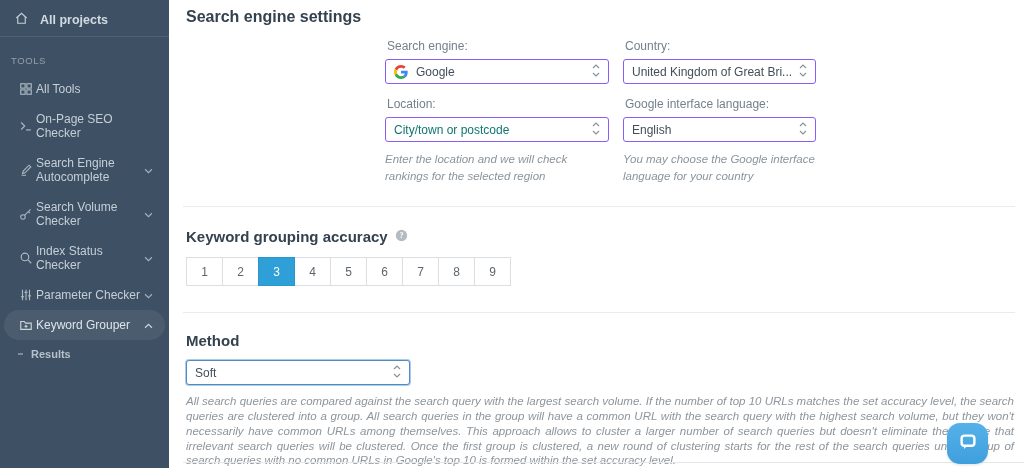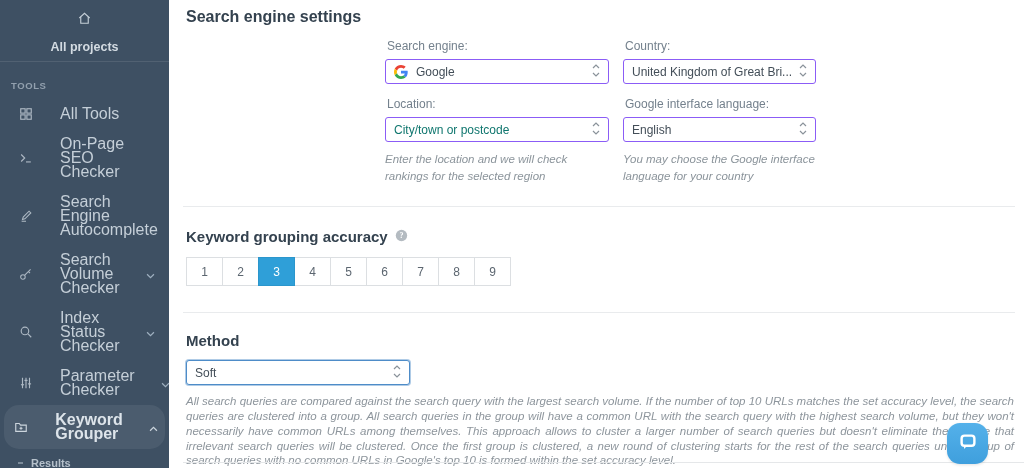--- a/index.html
+++ b/index.html
@@ -3,32 +3,32 @@
 <meta charset="utf-8">
 <style>
   * { margin:0; padding:0; box-sizing:border-box; }
   html,body { width:1024px; height:468px; }
   body { font-family:"Liberation Sans", sans-serif; background:#fff; overflow:hidden; }
   .app { position:relative; display:flex; width:1024px; height:468px; background:#fff; }
 
   
   .sidebar { width:169px; flex-shrink:0; background:#3e5063; color:#c5cfd8; overflow:hidden; }
   .projects-row { display:flex; align-items:center; gap:11px; padding:11px 14px 7px 14px;
-                  font-size:12.5px; font-weight:600; color:#d3dbe2; cursor:pointer;flex-direction:column; }
+                  font-size:12.5px; font-weight:600; color:#d3dbe2; cursor:pointer; }
   .select-project { margin:3px 8px 13px 8px; height:30px; background:#d2d5d7; border-radius:4px;
                     display:flex; align-items:center; justify-content:space-between; padding:0 10px;
                     font-size:12px; color:#98a1a8; cursor:pointer; }
   .sidebar-divider { border:none; border-top:1px solid rgba(255,255,255,0.10); }
-  .tools-label { padding:18px 14px 8px 11px; font-size:9.5px; font-weight:700; letter-spacing:0.6px; color:#92a0ae; }
-  .nav-item { display:flex; align-items:center; gap:26px; padding:8px 10px 8px 14px; margin:0 4px;
-              font-size:16px; line-height:14px; color:#c5cfd8; cursor:pointer; border-radius:15px; }
+  .tools-label { padding:18px 14px 8px 11px; font-size:9.5px; font-weight:400; letter-spacing:0.6px; color:#92a0ae; }
+  .nav-item { display:flex; align-items:center; gap:2px; padding:8px 10px 8px 14px; margin:0 4px;
+              font-size:12px; line-height:14px; color:#c5cfd8; cursor:pointer; border-radius:15px; }
   .nav-item .nav-label { flex:1; }
   .nav-item .nav-ico { width:16px; flex-shrink:0; display:flex; align-items:center; justify-content:center; }
   .nav-item .chev { flex-shrink:0; margin-right:2px; }
-  .nav-item.active { background:rgba(255,255,255,0.07); font-weight:700; color:#dde4ea;justify-content:center; }
+  .nav-item.active { background:rgba(255,255,255,0.07); font-weight:400; color:#dde4ea;justify-content:center; }
   .sub-item { display:flex; align-items:center; gap:8px; padding:8px 10px 8px 18px; font-size:11px;
               font-weight:600; color:#b6c1cb; cursor:pointer; }
   .sub-dash { width:5px; height:1.5px; background:#7c8b9a; display:inline-block; }
 
   
   .main { flex:1; padding:6px 9px 0 17px; position:relative; }
   .page-title { font-size:16px; font-weight:600; color:#34424f; padding-top:2px; }
   .form-grid { display:flex; gap:14px;justify-content:center; }
   .col-l { width:224px; }
   .col-r { width:193px; }

